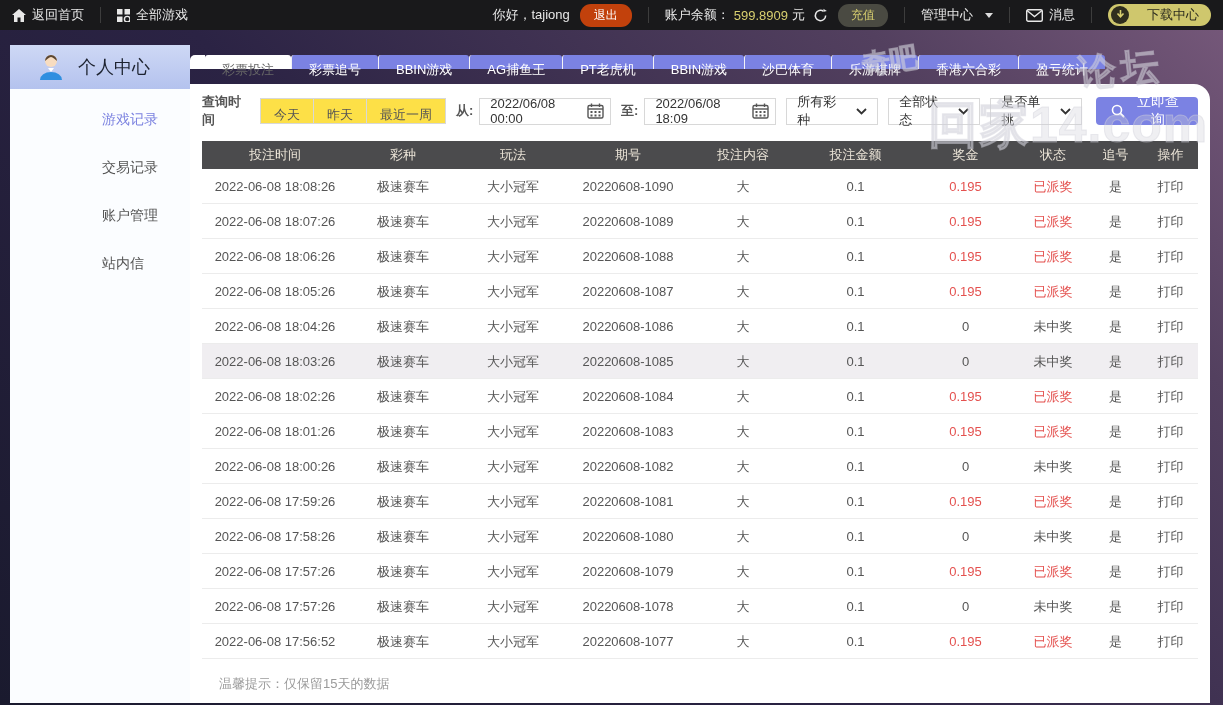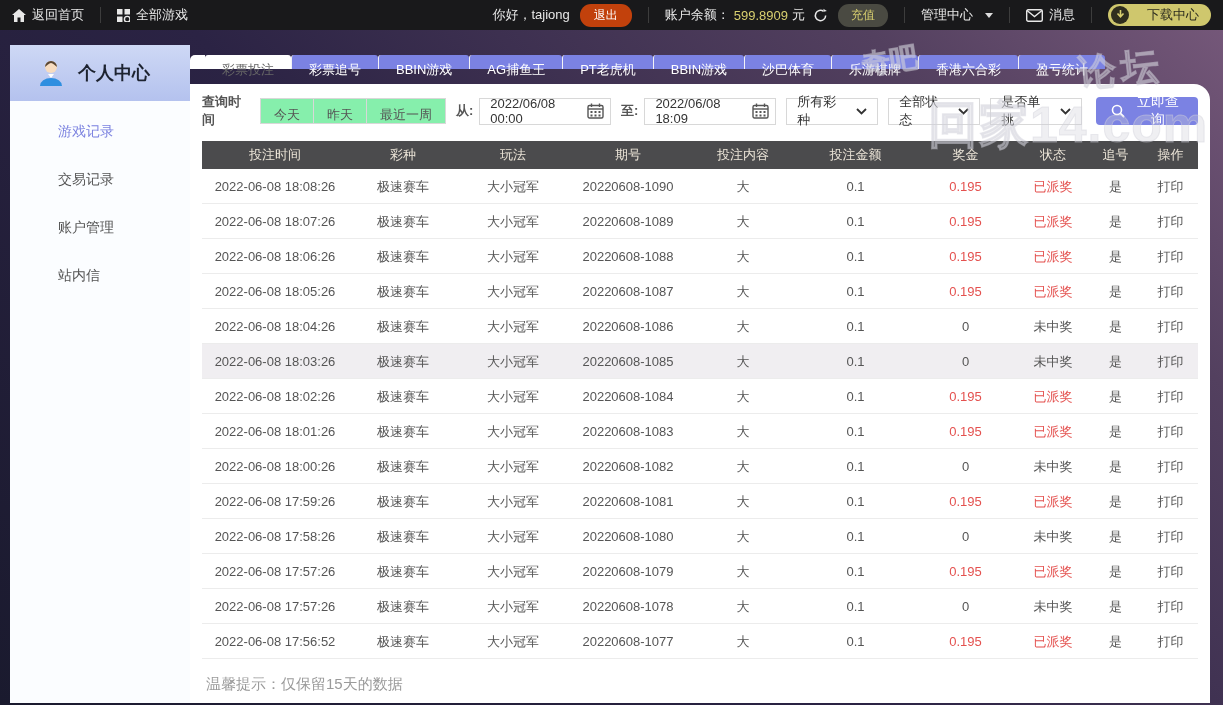--- a/index.html
+++ b/index.html
@@ -23,27 +23,27 @@
   .balance-val { color:#d8cf6f; margin:0 4px; }
   .pill-recharge { background:#4a4a42; color:#d8cf6f; border-radius:11px; padding:3px 13px; font-size:12px; margin-left:10px; cursor:pointer;text-align:right; }
   .chev-down { width:0; height:0; border-left:4px solid transparent; border-right:4px solid transparent; border-top:5px solid #ddd; margin-left:6px; }
   .pill-download { background:#cfc76d; color:#2a2a1e; border-radius:12px; padding:2px 12px 2px 3px; display:flex; align-items:center; gap:18px; font-size:13px; cursor:pointer; }
   .dl-circ { width:18px; height:18px; border-radius:50%; background:#2f2d1e; display:flex; align-items:center; justify-content:center; }
   .icon { display:inline-flex; align-items:center; justify-content:center; }
 
   
   .sidebar { position:absolute; left:10px; top:45px; width:180px; bottom:2px; background:#fbfdff; z-index:2; }
   .side-header {
-    height:56px; background:linear-gradient(180deg,#ced8f5,#b4c2ee);
+    height:44px; background:linear-gradient(180deg,#ced8f5,#b4c2ee);
     display:flex; align-items:center; gap:12px; padding-left:26px;
-    font-size:18px; font-weight:bold; color:#1d2330;
+    font-size:18px; font-weight:normal; color:#1d2330;
   }
   .side-item { height:48px; line-height:48px; padding-left:48px; font-size:14px; color:#555; cursor:pointer; }
   .side-item.active { color:#7b82e0; }
-  .side-menu { padding-top:6px; }
+  .side-menu { padding-top:6px;padding-left:44px; }
 
   
   .tabs { position:absolute; left:190px; top:55px; height:14px; display:flex; z-index:3; font-size:13px; }
   .tab-spacer { width:15px; background:#fff; border-radius:5px 0 0 0; }
   .tab {
     padding:0 17px; line-height:29px; background:#7b82e3; color:#fff;
     cursor:pointer; border-radius:3px 3px 0 0; white-space:nowrap;
   }
   .tab + .tab { border-left:1px solid #f2f2f6; }
   .tab.active { background:#fff; color:#666; border-left:none; }
@@ -51,21 +51,21 @@
   
   .main {
     position:absolute; left:190px; top:84px; width:1020px; bottom:2px;
     background:#fff; border-top-right-radius:16px; z-index:1;
   }
 
   
   .filters { display:flex; align-items:center; gap:10px; padding:9px 12px 7px; font-size:13px; color:#333; }
   .flabel { font-weight:bold; color:#555; }
   .btn-group { display:flex; }
-  .qbtn { border:1px solid #d8d8d8; background:#86efac; padding:4px 13px; height:26px; line-height:24px; color:#555; cursor:pointer; white-space:nowrap; }
+  .qbtn { border:1px solid #d8d8d8; background:#fde047; padding:4px 13px; height:26px; line-height:24px; color:#555; cursor:pointer; white-space:nowrap; }
   .qbtn + .qbtn { border-left:none; }
   .dt-wrap { display:flex; align-items:center; gap:6px; }
   .dt-input { display:flex; align-items:center; gap:9px; border:1px solid #d8d8d8; height:27px; padding:0 6px 0 10px; color:#333; cursor:text; }
   .select { display:flex; align-items:center; justify-content:space-between; gap:10px; border:1px solid #d8d8d8; height:27px; padding:0 10px; color:#333; min-width:92px; cursor:pointer; }
   .search-btn {
     height:28px; background:#7b82e3; color:#fff; border:none; border-radius:4px;
     padding:0 15px; display:flex; align-items:center; gap:8px; font-size:14px; margin-left:4px; cursor:pointer;
     font-family:inherit;
   }
 
@@ -81,21 +81,21 @@
   .thead > div:nth-child(4), .trow > div:nth-child(4) { width:120px; }
   .thead > div:nth-child(5), .trow > div:nth-child(5) { width:110px; }
   .thead > div:nth-child(6), .trow > div:nth-child(6) { width:115px; }
   .thead > div:nth-child(7), .trow > div:nth-child(7) { width:105px; }
   .thead > div:nth-child(8), .trow > div:nth-child(8) { width:70px; }
   .thead > div:nth-child(9), .trow > div:nth-child(9) { width:55px; }
   .thead > div:nth-child(10), .trow > div:nth-child(10) { width:55px; }
   .trow.won .c-prize, .trow.won .c-status { color:#e4514f; }
   .c-action { cursor:pointer; }
 
-  .tip { margin:13px 16px; font-size:15px; color:#9a9a9a; }
+  .tip { margin:13px 29px; font-size:13px; color:#9a9a9a; }
 
   
   .wm {
     position:absolute; pointer-events:none; z-index:6; font-weight:bold;
     color:rgba(205,205,215,0.32); -webkit-text-stroke:1px rgba(210,210,220,0.45);
   }
   #wm1 { left:1078px; top:44px; font-size:38px; transform:rotate(-6deg); letter-spacing:5px; }
   #wm2 { left:928px; top:92px; font-size:50px; letter-spacing:1px; }
   #wm3 { left:862px; top:42px; font-size:28px; transform:rotate(-9deg); }
 

